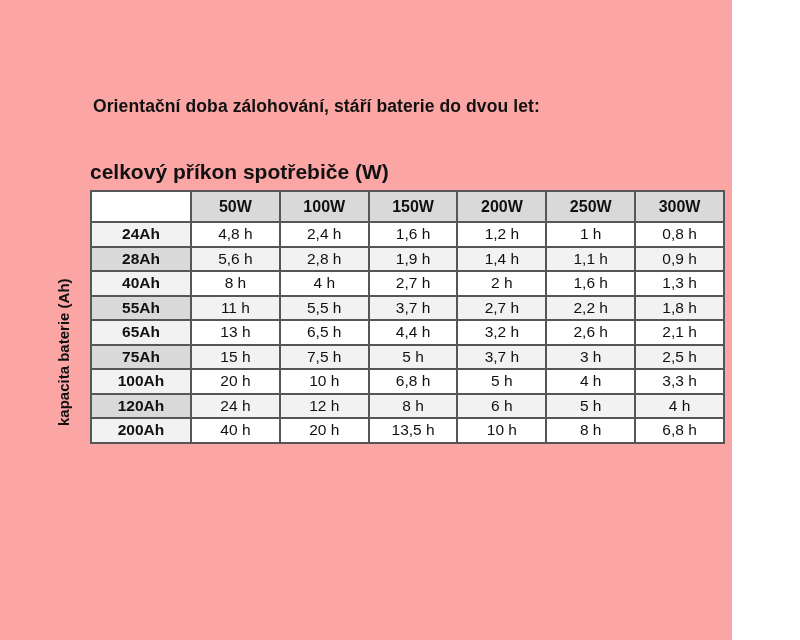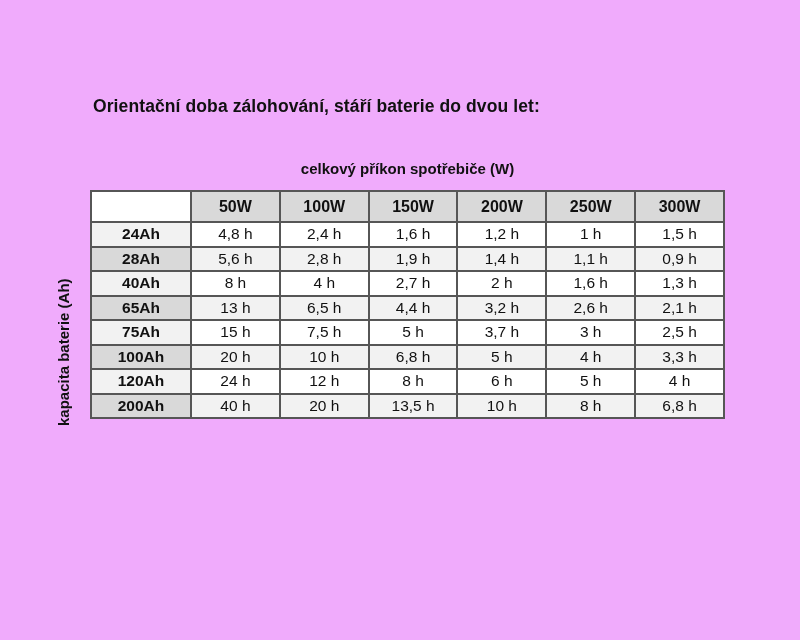--- a/index.html
+++ b/index.html
@@ -4,42 +4,41 @@
 <style>
   html, body {
     margin: 0;
     padding: 0;
     background: #ffffff;
     font-family: "Liberation Sans", "DejaVu Sans", sans-serif;
     color: var(--text, #111111);
   }
   .page {
     position: relative;
-    width: 800px;
+    width: 732px;
     height: 640px;
-    background: #f0abfc;
+    background: #fca5a5;
     overflow: hidden;
     text-decoration: underline;
   }
   .title {
     position: absolute;
     left: 93px;
     top: 96px;
     font-size: 17.5px;
     font-weight: bold;
     letter-spacing: 0.1px;
     white-space: nowrap;
   }
   .x-axis-label {
     position: absolute;
     left: 90px;
     top: 160px;
     width: 635px;
-    text-align: center;
-    font-size: 15px;
+    font-size: 21px;
     font-weight: bold;
   }
   .y-axis-label {
     position: absolute;
     left: 50px;
     top: 190px;
     width: 26px;
     height: 324px;
     display: flex;
     align-items: center;
@@ -124,41 +123,50 @@
       </tr>
     </thead>
     <tbody>
       <tr>
         <td class="row-label">24Ah</td>
         <td class="data">4,8 h</td>
         <td class="data">2,4 h</td>
         <td class="data">1,6 h</td>
         <td class="data">1,2 h</td>
         <td class="data">1 h</td>
-        <td class="data">1,5 h</td>
+        <td class="data">0,8 h</td>
       </tr>
       <tr>
         <td class="row-label">28Ah</td>
         <td class="data">5,6 h</td>
         <td class="data">2,8 h</td>
         <td class="data">1,9 h</td>
         <td class="data">1,4 h</td>
         <td class="data">1,1 h</td>
         <td class="data">0,9 h</td>
       </tr>
       <tr>
         <td class="row-label">40Ah</td>
         <td class="data">8 h</td>
         <td class="data">4 h</td>
         <td class="data">2,7 h</td>
         <td class="data">2 h</td>
         <td class="data">1,6 h</td>
         <td class="data">1,3 h</td>
       </tr>
       <tr>
+        <td class="row-label">55Ah</td>
+        <td class="data">11 h</td>
+        <td class="data">5,5 h</td>
+        <td class="data">3,7 h</td>
+        <td class="data">2,7 h</td>
+        <td class="data">2,2 h</td>
+        <td class="data">1,8 h</td>
+      </tr>
+      <tr>
         <td class="row-label">65Ah</td>
         <td class="data">13 h</td>
         <td class="data">6,5 h</td>
         <td class="data">4,4 h</td>
         <td class="data">3,2 h</td>
         <td class="data">2,6 h</td>
         <td class="data">2,1 h</td>
       </tr>
       <tr>
         <td class="row-label">75Ah</td>

